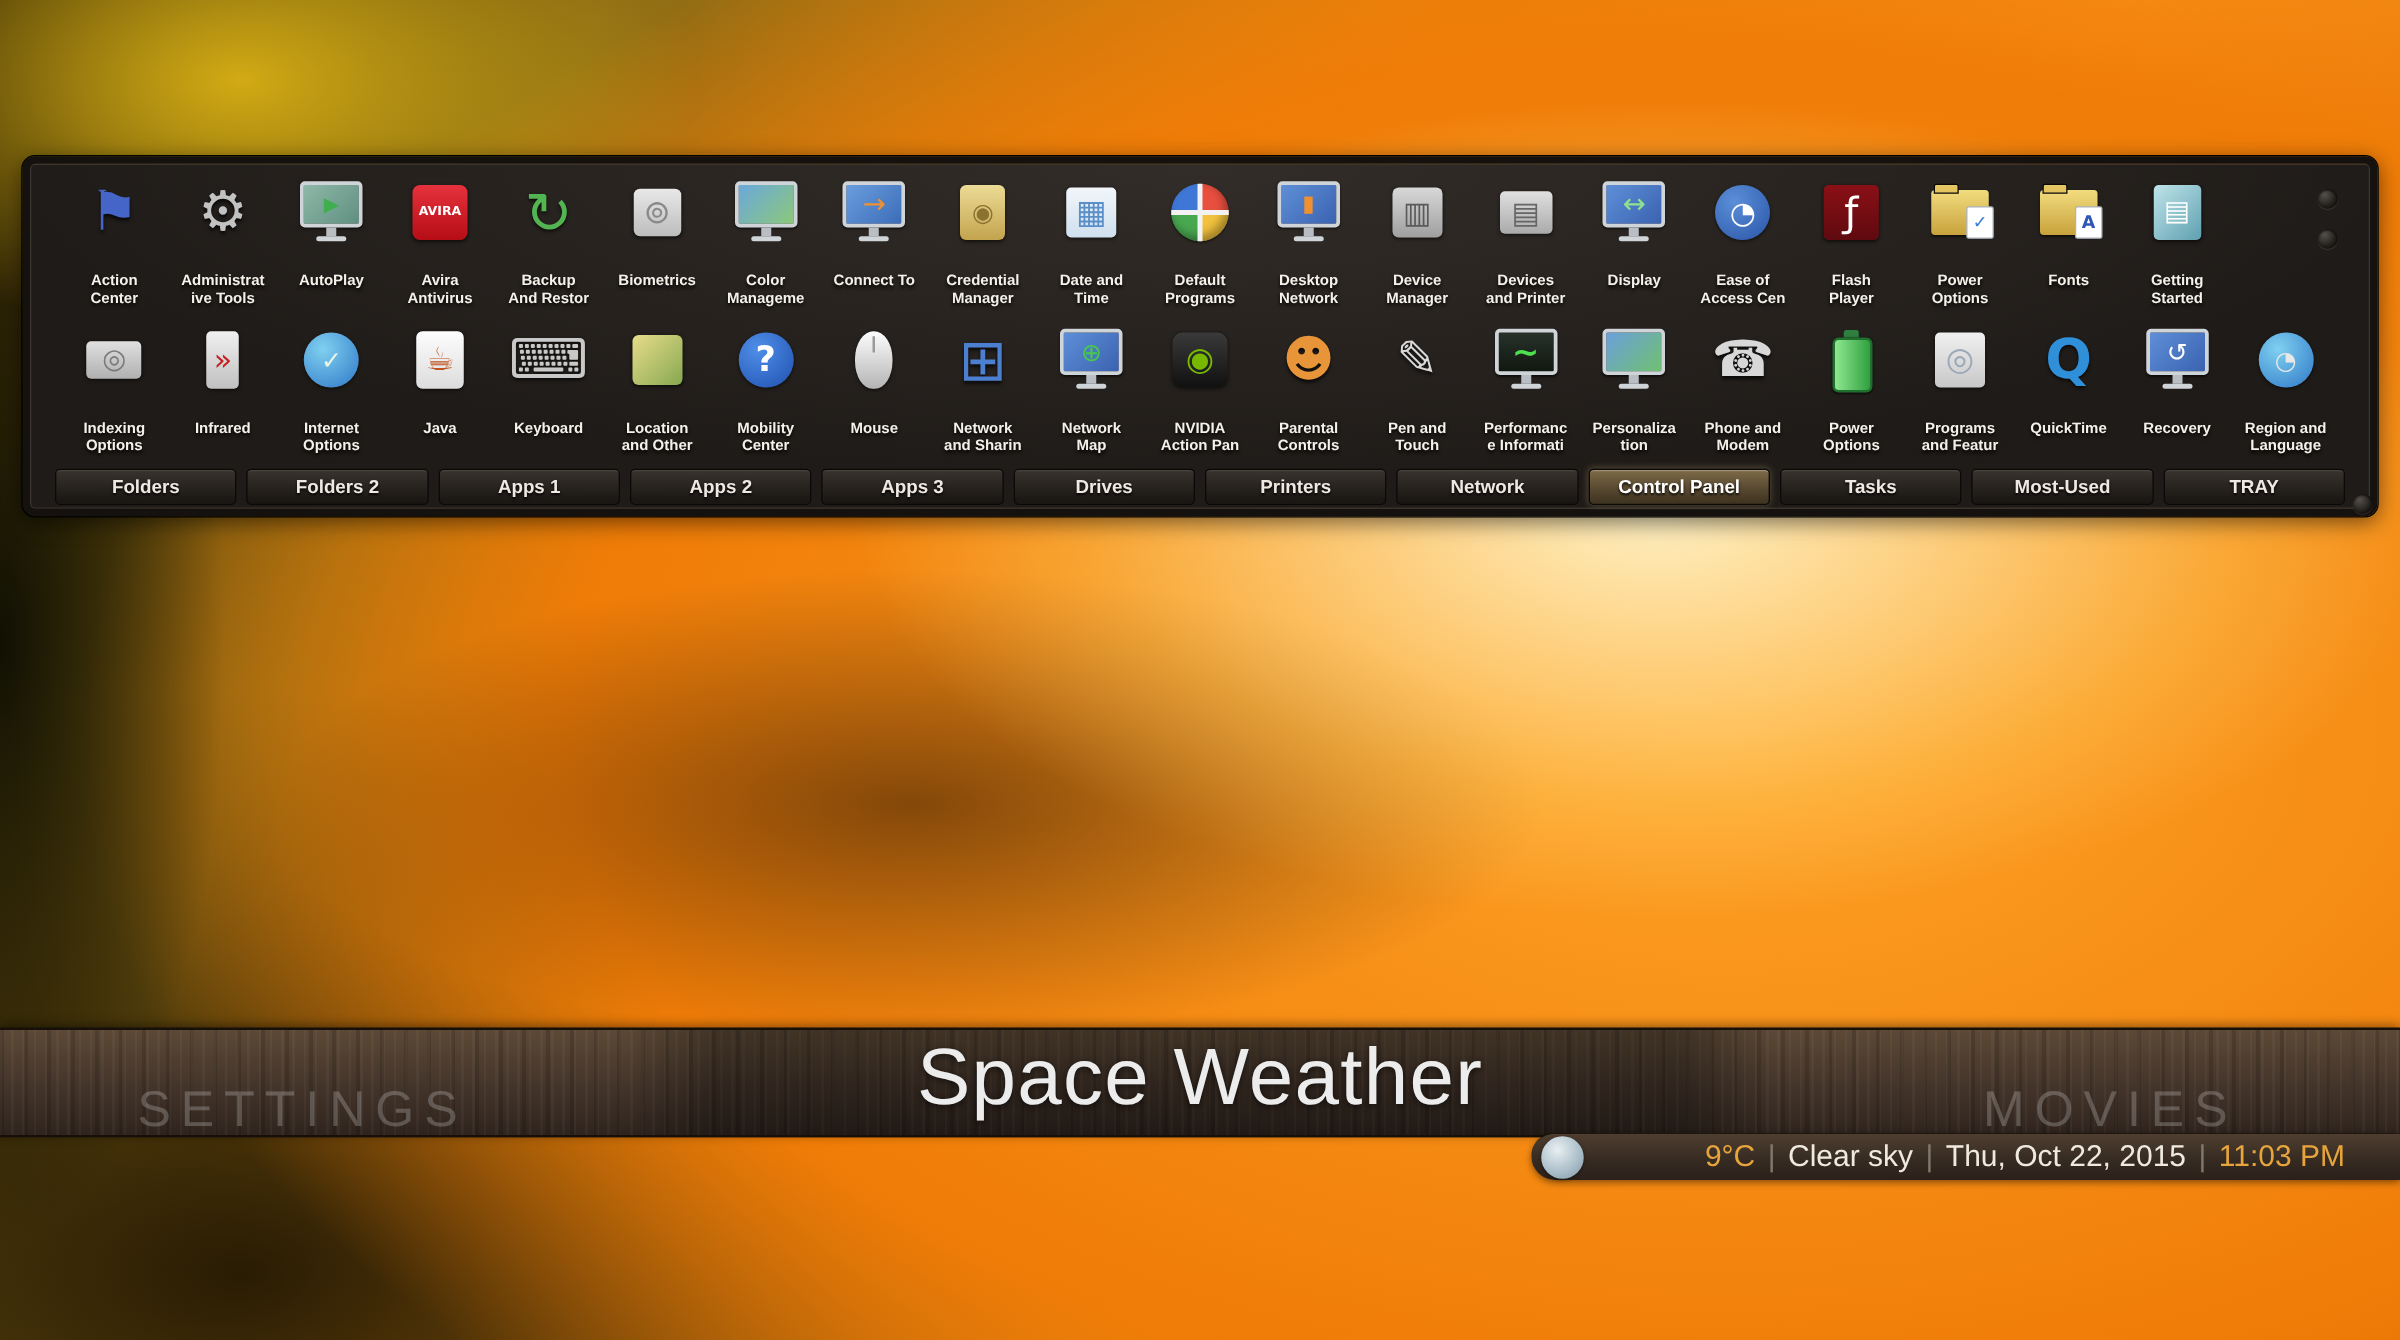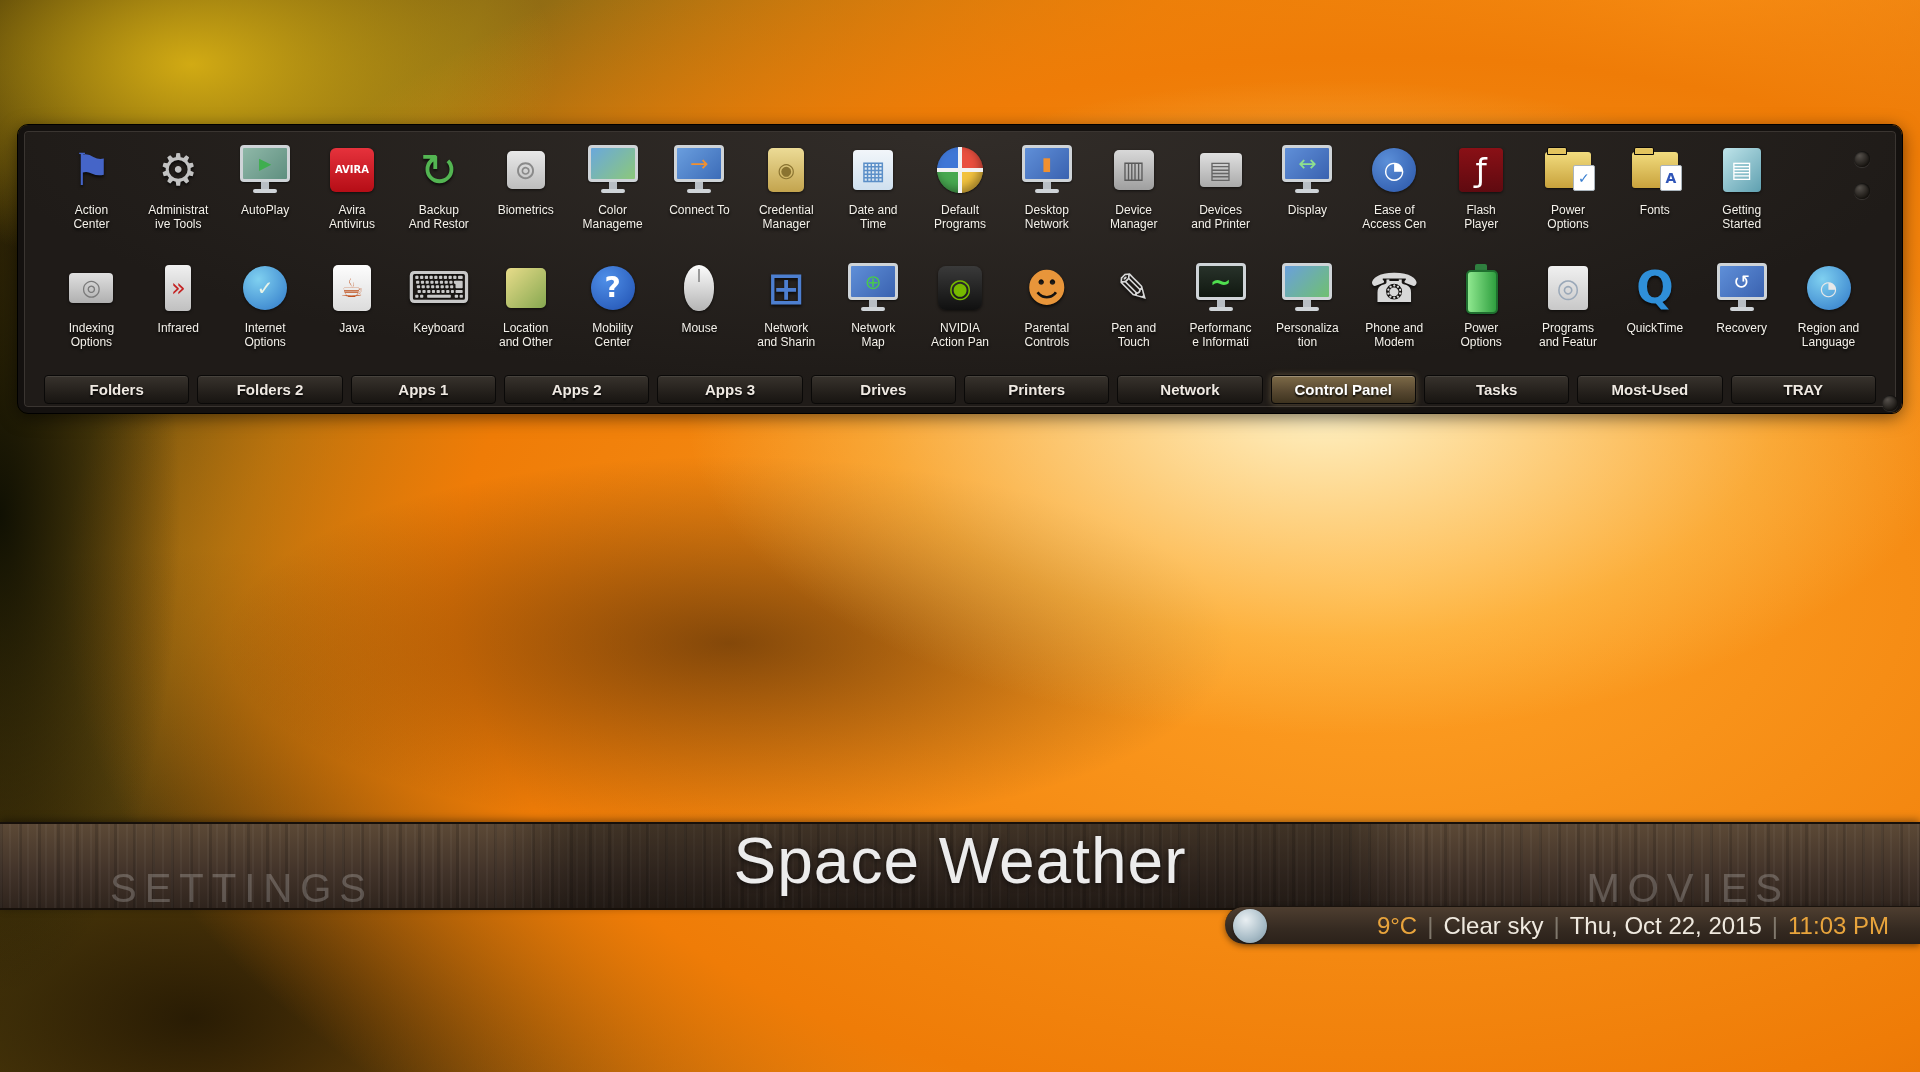--- a/index.html
+++ b/index.html
@@ -21,21 +21,21 @@
     position:absolute;left:18px;top:125px;width:1884px;height:288px;box-sizing:border-box;
     background:radial-gradient(1300px 340px at 50% 0%, #322d29, #1f1b18 75%);
     border:6px solid #14110f;outline:1px solid #000;border-radius:10px;
     box-shadow:0 4px 18px rgba(0,0,0,.55), inset 0 0 0 1px #3a3531;
   }
   .rows{position:absolute;left:24px;right:24px;top:8px;}
   .l-row{display:grid;grid-template-columns:repeat(21,1fr);height:118px;}
   .cell{display:flex;flex-direction:column;align-items:center;cursor:pointer;}
   .ic{height:62px;display:flex;align-items:center;justify-content:center;
       font-family:"DejaVu Sans",sans-serif;line-height:1;}
-  .lbl{margin-top:2px;text-align:center;color:#f4f1ea;font-size:12px;font-weight:normal;
+  .lbl{margin-top:16px;text-align:center;color:#f4f1ea;font-size:12px;font-weight:bold;
        line-height:14px;text-shadow:0 2px 3px rgba(0,0,0,.9);}
   .lbl span{display:block;}
   
   .mon{position:relative;width:50px;height:50px;}
   .mon .scr{width:44px;height:31px;border:3px solid #cfd4d8;border-radius:4px;
             display:flex;align-items:center;justify-content:center;box-shadow:0 1px 2px rgba(0,0,0,.6);}
   .mon .neck{width:8px;height:7px;background:#b8bec4;margin:0 auto;}
   .mon .base{width:24px;height:4px;background:#cfd4d8;border-radius:2px;margin:0 auto;}
   .fold{position:relative;width:46px;height:36px;background:linear-gradient(180deg,#f2dc7e,#c8a23c);
         border-radius:3px;box-shadow:0 1px 2px rgba(0,0,0,.6);}
@@ -88,21 +88,21 @@
   
   .statusbar{
     position:absolute;top:906px;left:1225px;right:0;height:37px;
     background:linear-gradient(180deg,#4e3e30,#352a21 60%,#2b211a);
     border-radius:19px 0 0 19px;border-top:1px solid #1a130d;
     display:flex;align-items:center;box-shadow:0 2px 6px rgba(0,0,0,.45);
     font-size:24px;
   }
   .moon{width:34px;height:34px;margin-left:8px;border-radius:50%;
       background:radial-gradient(circle at 38% 32%, #e9eff2, #a8bcc7 60%, #7e95a2);box-shadow:0 1px 3px rgba(0,0,0,.5);}
-  .wx{margin-left:auto;padding-right:31px;display:flex;align-items:center;gap:10px;white-space:nowrap;}
+  .wx{margin-left:auto;padding-right:44px;display:flex;align-items:center;gap:10px;white-space:nowrap;}
   .wx .sep{color:#80786c;font-weight:normal;}
   .wx .amber{color:#e8a43c;}
   .wx .white{color:#efe9df;}
 </style>
 </head>
 <body>
 
 <div class="panel">
   <div class="rows" id="rows">
       <div class="l-row">

